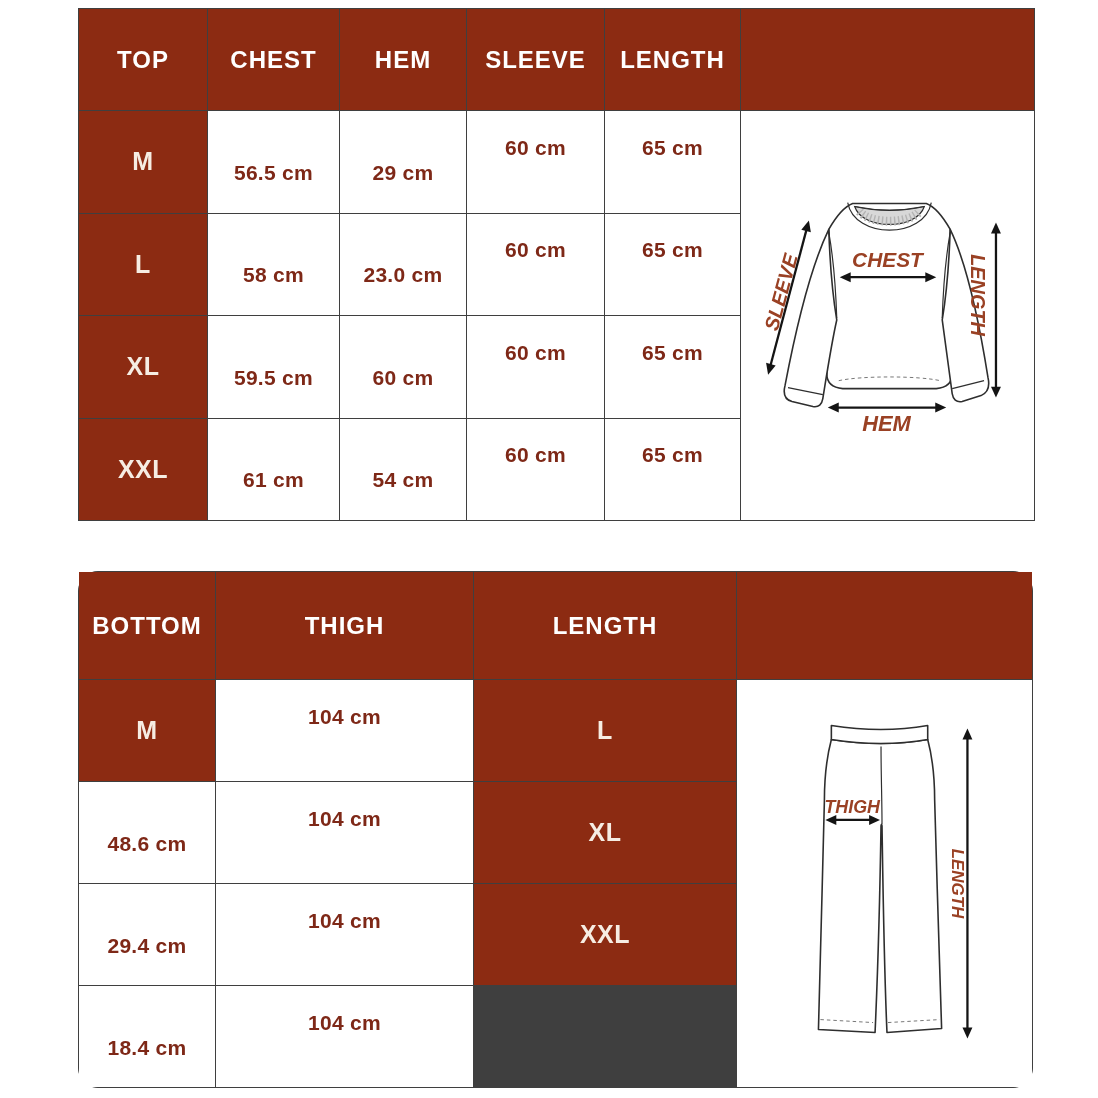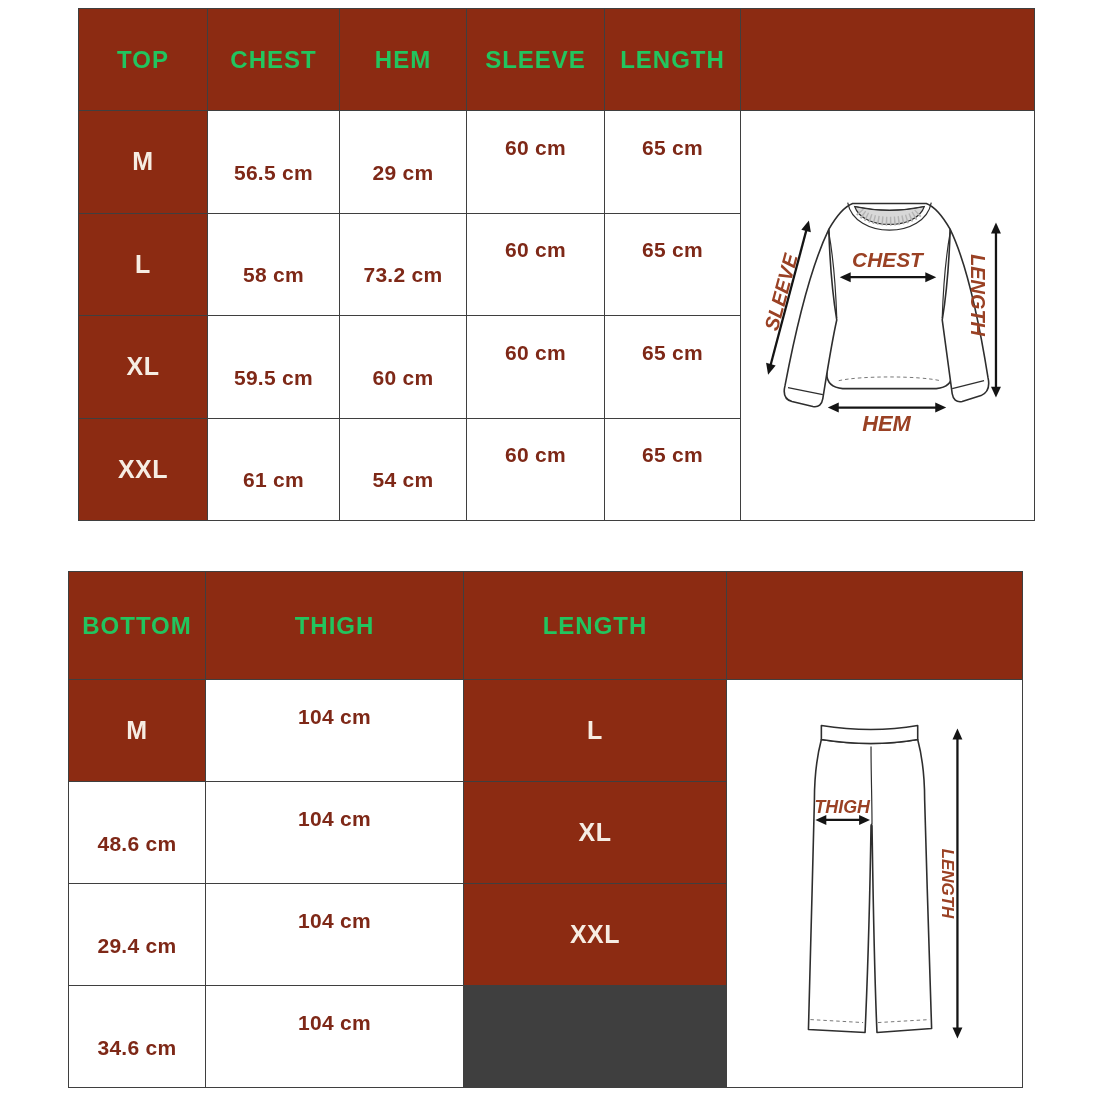--- a/index.html
+++ b/index.html
@@ -10,26 +10,27 @@
   .size-table{
     position:absolute;display:grid;gap:1px;
     background:#3f3f3f;border:1px solid #3f3f3f;
   }
   #topTable{
     left:78px;top:8px;
     grid-template-columns:128px 131px 126px 137px 135px 293px;
     grid-template-rows:101px repeat(4,101.5px);
   }
   #bottomTable{
-    left:68px;top:571px;
+    left:78px;top:571px;
     grid-template-columns:136px 257px 262px 295px;
     grid-template-rows:107px repeat(4,101px);
+    border-radius:20px;
   }
   .cell{display:flex;align-items:center;justify-content:center;}
-  .h{background:#8C2B12;color:#22c55e;font-weight:700;font-size:24px;letter-spacing:1px;}
+  .h{background:#8C2B12;color:#ffffff;font-weight:700;font-size:24px;letter-spacing:1px;}
   .sz{background:#8C2B12;color:#F6EDE3;font-weight:700;font-size:25px;letter-spacing:.5px;}
   .v{background:#ffffff;color:#7E2817;font-weight:700;font-size:21px;letter-spacing:.3px;}
   .vu{padding-bottom:28px;}   
   .vd{padding-top:22px;}       
   .diagram-cell{background:#ffffff;padding:0;overflow:hidden;}
   #topTable .diagram-cell{grid-column:6;grid-row:2 / span 4;}
   #bottomTable .diagram-cell{grid-column:4;grid-row:2 / span 4;}
   .diagram-cell svg{display:block;width:100%;height:100%;}
   svg text{
     font-family:"Liberation Sans",sans-serif;
@@ -103,21 +104,21 @@
   </div>
 
   <div class="cell sz">M</div>
   <div class="cell v vd">56.5 cm</div>
   <div class="cell v vd">29 cm</div>
   <div class="cell v vu">60 cm</div>
   <div class="cell v vu">65 cm</div>
 
   <div class="cell sz">L</div>
   <div class="cell v vd">58 cm</div>
-  <div class="cell v vd">73.2 cm</div>
+  <div class="cell v vd">23.0 cm</div>
   <div class="cell v vu">60 cm</div>
   <div class="cell v vu">65 cm</div>
 
   <div class="cell sz">XL</div>
   <div class="cell v vd">59.5 cm</div>
   <div class="cell v vd">60 cm</div>
   <div class="cell v vu">60 cm</div>
   <div class="cell v vu">65 cm</div>
 
   <div class="cell sz">XXL</div>
@@ -167,15 +168,15 @@
 
   <div class="cell sz">L</div>
   <div class="cell v vd">48.6 cm</div>
   <div class="cell v vu">104 cm</div>
 
   <div class="cell sz">XL</div>
   <div class="cell v vd">29.4 cm</div>
   <div class="cell v vu">104 cm</div>
 
   <div class="cell sz">XXL</div>
-  <div class="cell v vd">34.6 cm</div>
+  <div class="cell v vd">18.4 cm</div>
   <div class="cell v vu">104 cm</div>
 </div>
 
 </body></html>

